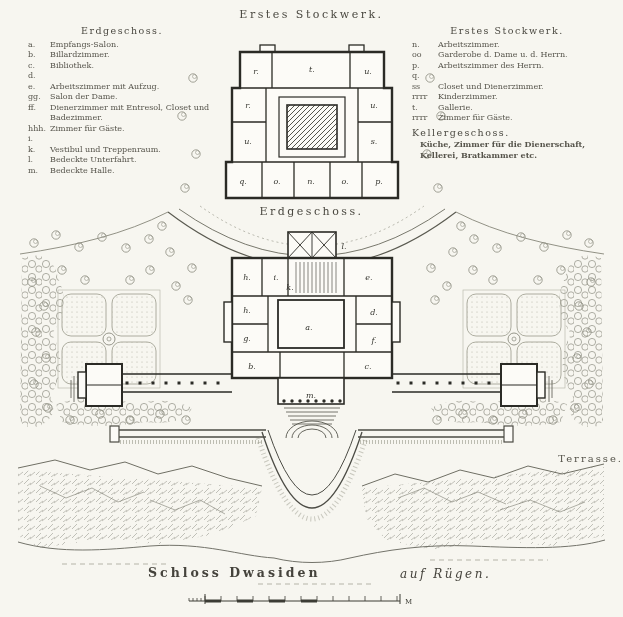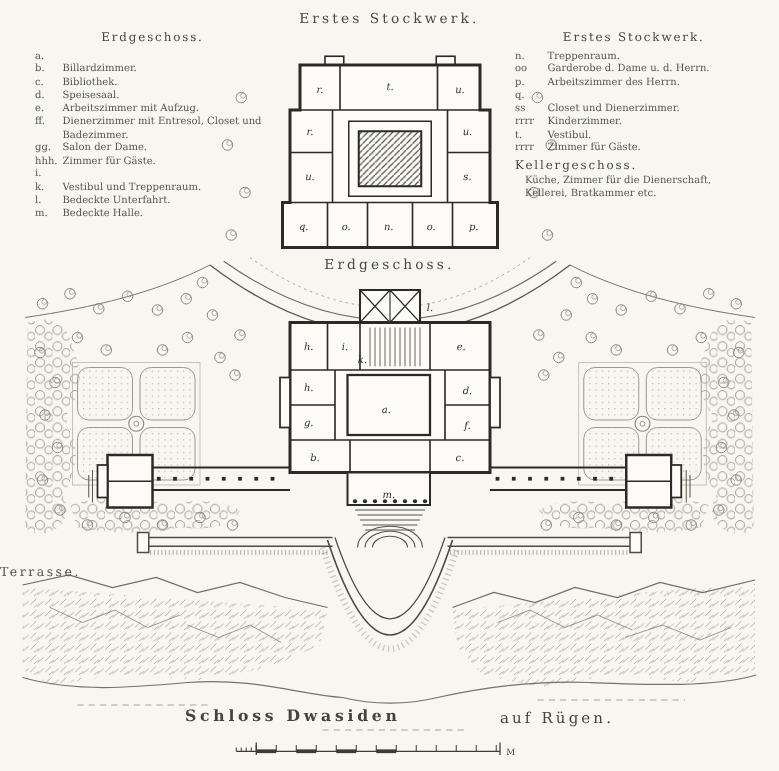--- a/index.html
+++ b/index.html
@@ -6,35 +6,35 @@
   .sheet {
     position:relative; width:623px; height:617px; margin:0 auto;
     background:#f7f6f0; overflow:hidden;
     font-family:"DejaVu Serif", serif; color:#4c4a42;
   }
   .sheet svg { position:absolute; left:0; top:0; }
   .title-top { position:absolute; top:8px; left:0; right:0; text-align:center;
     font-size:11px; letter-spacing:2.5px; color:#4a4840; }
   .label-erdg { position:absolute; top:205px; left:0; right:0; text-align:center;
     font-size:11px; letter-spacing:2.5px; color:#4a4840; }
-  .label-terr { position:absolute; top:453px; left:0; right:0; text-align:left;
+  .label-terr { position:absolute; top:453px; left:0; right:0; text-align:right;
     font-size:10px; letter-spacing:2px; color:#55534a; }
   .caption { position:absolute; font-size:12.5px; letter-spacing:3px; color:#45433c; }
   .caption.left { left:148px; top:565px;font-weight:bold; }
-  .caption.right { left:400px; top:567px; font-size:12px; letter-spacing:2.5px; }
+  .caption.right { left:400px; top:567px; font-size:12px; letter-spacing:2.5px;font-style:italic; }
   .legend { position:absolute; font-size:8px; line-height:10.5px; color:#57554c; }
   .legend .hd { text-align:center; font-size:9.5px; letter-spacing:1.5px;
     margin-bottom:3px; color:#4a4840; }
   .legend .hd2 { text-align:left; font-size:9.5px; letter-spacing:1.5px;
     margin-top:4px; color:#4a4840; }
   .legend .row { display:flex; }
   .legend .key { flex:0 0 22px; }
   .legend.rt .key { flex:0 0 26px; }
   .legend .lab { flex:1; }
-  .legend .note { margin-top:1px; padding-left:8px; }
+  .legend .note { margin-top:1px; padding-left:8px;font-weight:bold; }
   .legend-left { left:28px; top:26px; width:188px; }
   .legend-right { left:412px; top:26px; width:190px; }
 </style>
 </head>
 <body>
 
 <div class="sheet">
 
   <svg width="623" height="617" viewBox="0 0 623 617">
     <defs>
@@ -295,46 +295,46 @@
   <div class="title-top">Erstes Stockwerk.</div>
   <div class="label-erdg">Erdgeschoss.</div>
   <div class="label-terr">Terrasse.</div>
   <div class="caption left">Schloss Dwasiden</div>
   <div class="caption right">auf Rügen.</div>
 
   <div class="legend legend-left">
     <div class="hd">Erdgeschoss.</div>
     <div class="row">
         <span class="key">a.</span>
+        <span class="lab">Empfangs-Salon.</span>
       </div>
     <div class="row">
         <span class="key">b.</span>
         <span class="lab">Billardzimmer.</span>
       </div>
     <div class="row">
         <span class="key">c.</span>
         <span class="lab">Bibliothek.</span>
       </div>
     <div class="row">
         <span class="key">d.</span>
-        <span class="lab">Speisesaal.</span>
       </div>
     <div class="row">
         <span class="key">e.</span>
         <span class="lab">Arbeitszimmer mit Aufzug.</span>
       </div>
     <div class="row">
+        <span class="key">gg.</span>
+        <span class="lab">Salon der Dame.</span>
+      </div>
+    <div class="row">
         <span class="key">ff.</span>
         <span class="lab">Dienerzimmer mit Entresol, Closet und Badezimmer.</span>
       </div>
     <div class="row">
-        <span class="key">gg.</span>
-        <span class="lab">Salon der Dame.</span>
-      </div>
-    <div class="row">
         <span class="key">hhh.</span>
         <span class="lab">Zimmer für Gäste.</span>
       </div>
     <div class="row">
         <span class="key">i.</span>
       </div>
     <div class="row">
         <span class="key">k.</span>
         <span class="lab">Vestibul und Treppenraum.</span>
       </div>
@@ -345,21 +345,21 @@
     <div class="row">
         <span class="key">m.</span>
         <span class="lab">Bedeckte Halle.</span>
       </div>
   </div>
 
   <div class="legend legend-right rt">
     <div class="hd">Erstes Stockwerk.</div>
     <div class="row">
         <span class="key">n.</span>
-        <span class="lab">Treppenraum.</span>
+        <span class="lab">Arbeitszimmer.</span>
       </div>
     <div class="row">
         <span class="key">oo</span>
         <span class="lab">Garderobe d. Dame u. d. Herrn.</span>
       </div>
     <div class="row">
         <span class="key">p.</span>
         <span class="lab">Arbeitszimmer des Herrn.</span>
       </div>
     <div class="row">
@@ -368,21 +368,21 @@
     <div class="row">
         <span class="key">ss</span>
         <span class="lab">Closet und Dienerzimmer.</span>
       </div>
     <div class="row">
         <span class="key">rrrr</span>
         <span class="lab">Kinderzimmer.</span>
       </div>
     <div class="row">
         <span class="key">t.</span>
-        <span class="lab">Vestibul.</span>
+        <span class="lab">Gallerie.</span>
       </div>
     <div class="row">
         <span class="key">rrrr</span>
         <span class="lab">Zimmer für Gäste.</span>
       </div>
     <div class="hd2">Kellergeschoss.</div>
     <div class="note">Küche, Zimmer für die Dienerschaft, Kellerei, Bratkammer etc.</div>
   </div>
 
 </div>

